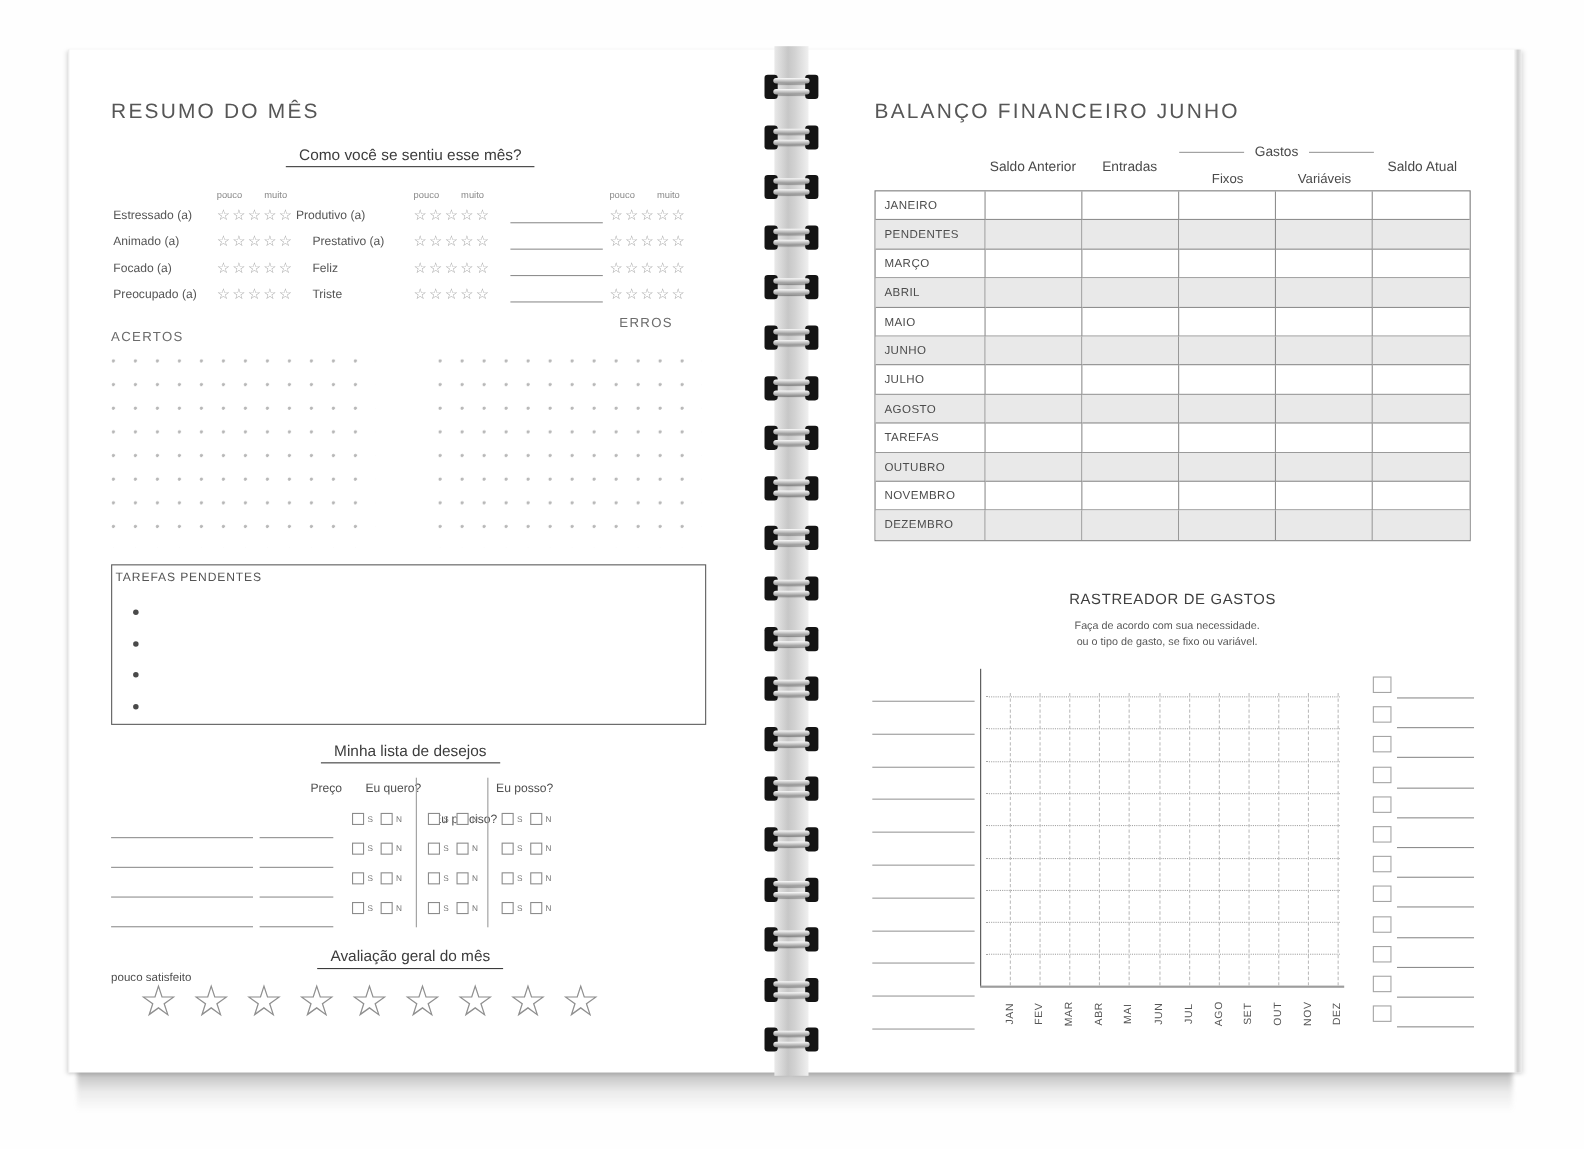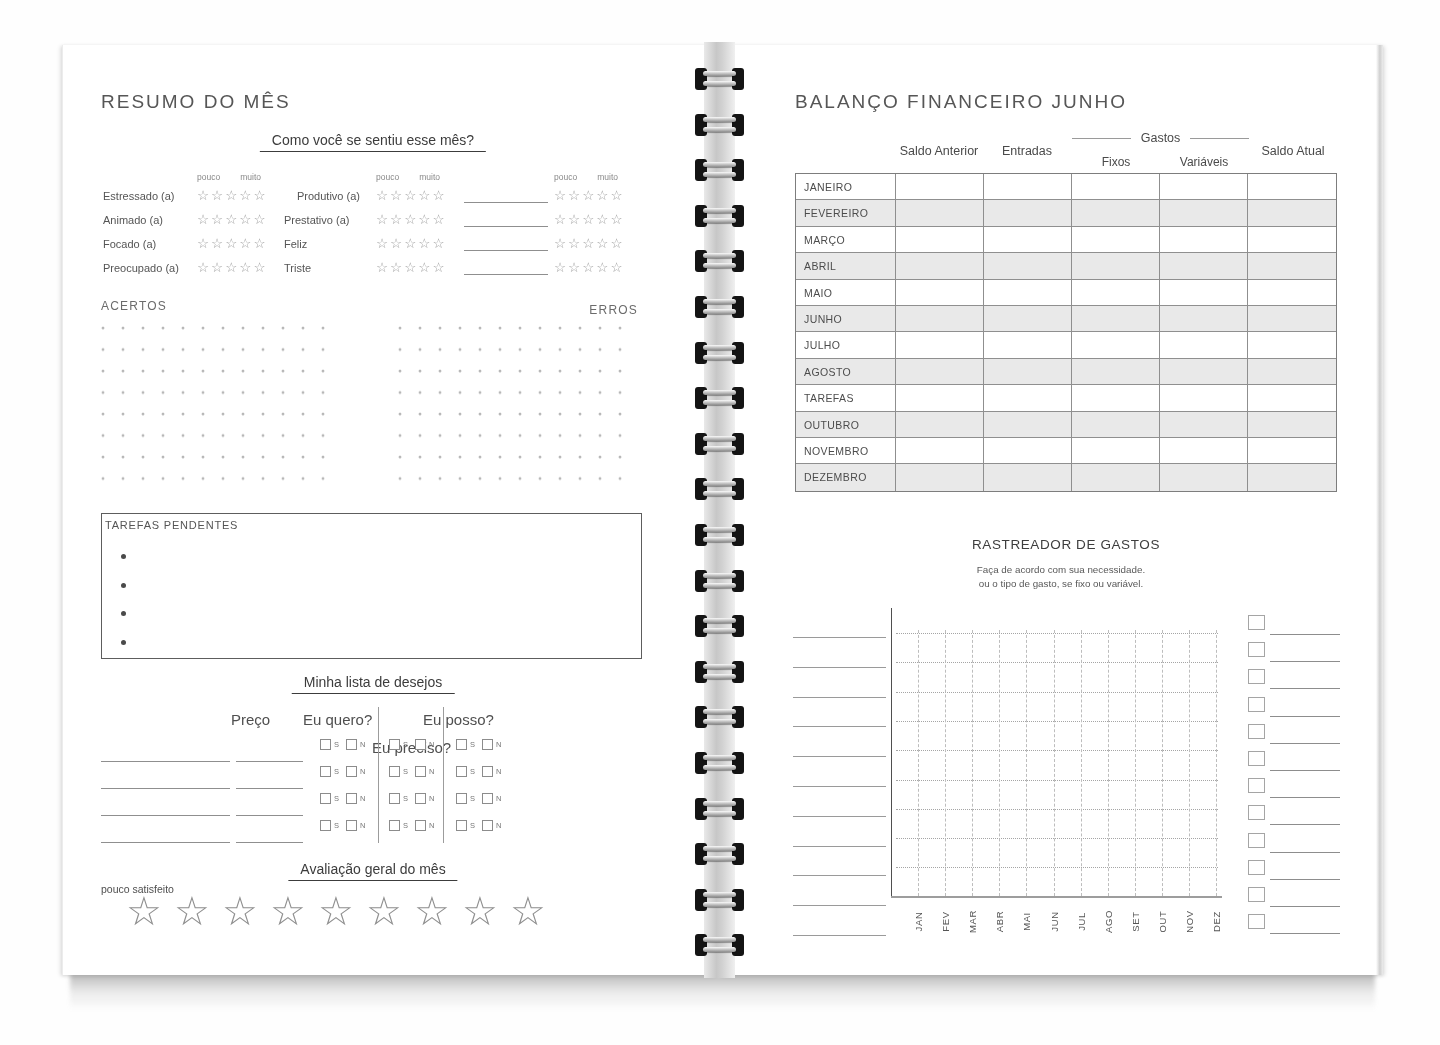--- a/index.html
+++ b/index.html
@@ -42,21 +42,21 @@
   
   .feel-row { position:absolute; left:0; width:100%; height:24px; }
   .feel-row .small-label { line-height:24px; }
   .grid-label { position:absolute; font-size:12px; letter-spacing:1.2px; color:#6b6b6b; }
   .dotgrid { position:absolute; height:172px;
              background-image:radial-gradient(circle at 2px 2px, #b7b7b7 1.2px, rgba(0,0,0,0) 1.7px);
              background-size:20px 21.5px; }
   .tasks-box { position:absolute; left:38px; top:468px; width:541px; height:146px; border:1.5px solid #5d5d5d; }
   .tasks-title { position:absolute; left:3px; top:5px; font-size:11px; letter-spacing:.8px; color:#555; }
   .bullet { position:absolute; left:19px; width:5px; height:5px; border-radius:50%; background:#4a4a4a; }
-  .wl-header { position:absolute; width:80px; text-align:left; font-size:15px; color:#4f4f4f; }
+  .wl-header { position:absolute; width:80px; text-align:right; font-size:11px; color:#4f4f4f; }
   .wl-divider { position:absolute; top:662px; height:136px; border-left:1px solid #9c9c9c; }
   .cb { position:absolute; width:11px; height:11px; border:1px solid #8c8c8c; background:#fff; }
   .cb-lab { position:absolute; font-size:7.5px; color:#777; line-height:11px; }
   .rating-low { position:absolute; left:38px; top:838px; font-size:10.5px; color:#4f4f4f; }
   .big-stars { position:absolute; left:57px; top:842px; display:flex; }
   .big-star { width:48px; height:50px; text-align:center; font-size:40px; line-height:48px; color:#8f8f8f; }
 
   
   .tbl-h { position:absolute; text-align:center; transform:translateX(-50%); font-size:12.5px; color:#4a4a4a; white-space:nowrap; }
   .tbl-h.sub { font-size:12px; }
@@ -105,21 +105,21 @@
     <div id="feelings-area">
         <div class="scale-label" style="left:134px;top:127px;">pouco</div>
         <div class="scale-label" style="left:174px;top:127px;width:24px;text-align:right;">muito</div>
         <div class="scale-label" style="left:313px;top:127px;">pouco</div>
         <div class="scale-label" style="left:353px;top:127px;width:24px;text-align:right;">muito</div>
         <div class="scale-label" style="left:491px;top:127px;">pouco</div>
         <div class="scale-label" style="left:531px;top:127px;width:24px;text-align:right;">muito</div>
         <div class="feel-row" style="top:139px;">
           <div class="small-label" style="left:40px;">Estressado (a)</div>
           <div class="stars-sm" style="left:134px;">☆☆☆☆☆</div>
-          <div class="small-label" style="left:234px;">Produtivo (a)</div>
+          <div class="small-label" style="left:206px;">Produtivo (a)</div>
           <div class="stars-sm" style="left:313px;">☆☆☆☆☆</div>
           <div class="write-line" style="left:401px;width:84px;top:18px;"></div>
           <div class="stars-sm" style="left:491px;">☆☆☆☆☆</div>
         </div>
         <div class="feel-row" style="top:163px;">
           <div class="small-label" style="left:40px;">Animado (a)</div>
           <div class="stars-sm" style="left:134px;">☆☆☆☆☆</div>
           <div class="small-label" style="left:221px;">Prestativo (a)</div>
           <div class="stars-sm" style="left:313px;">☆☆☆☆☆</div>
           <div class="write-line" style="left:401px;width:84px;top:18px;"></div>
@@ -137,21 +137,21 @@
           <div class="small-label" style="left:40px;">Preocupado (a)</div>
           <div class="stars-sm" style="left:134px;">☆☆☆☆☆</div>
           <div class="small-label" style="left:221px;">Triste</div>
           <div class="stars-sm" style="left:313px;">☆☆☆☆☆</div>
           <div class="write-line" style="left:401px;width:84px;top:18px;"></div>
           <div class="stars-sm" style="left:491px;">☆☆☆☆☆</div>
         </div>
       </div>
 
     <div class="grid-label" style="left:38px;top:254px;">ACERTOS</div>
-    <div class="grid-label" style="left:500px;top:258px;width:75px;text-align:right;">ERROS</div>
+    <div class="grid-label" style="left:500px;top:241px;width:75px;">ERROS</div>
     <div class="dotgrid" style="left:38px;top:281px;width:240px;"></div>
     <div class="dotgrid" style="left:335px;top:281px;width:240px;"></div>
 
     <div class="tasks-box">
       <div class="tasks-title">TAREFAS PENDENTES</div>
       <div id="task-bullets">
           <div class="bullet" style="top:40px;"></div>
           <div class="bullet" style="top:68.5px;"></div>
           <div class="bullet" style="top:97px;"></div>
           <div class="bullet" style="top:125.5px;"></div>
@@ -253,21 +253,21 @@
     <div class="tbl-h sub" style="left:485px;top:110px;">Variáveis</div>
     <div class="tbl-h" style="left:574px;top:99px;">Saldo Atual</div>
 
     <div class="balance-table" id="balance-table">
         <div class="bt-cell    month">JANEIRO</div>
         <div class="bt-cell    "></div>
         <div class="bt-cell    "></div>
         <div class="bt-cell    "></div>
         <div class="bt-cell    "></div>
         <div class="bt-cell  lastcol  "></div>
-        <div class="bt-cell alt   month">FEVEREIRO</div>
+        <div class="bt-cell alt   month">PENDENTES</div>
         <div class="bt-cell alt   "></div>
         <div class="bt-cell alt   "></div>
         <div class="bt-cell alt   "></div>
         <div class="bt-cell alt   "></div>
         <div class="bt-cell alt lastcol  "></div>
         <div class="bt-cell    month">MARÇO</div>
         <div class="bt-cell    "></div>
         <div class="bt-cell    "></div>
         <div class="bt-cell    "></div>
         <div class="bt-cell    "></div>

